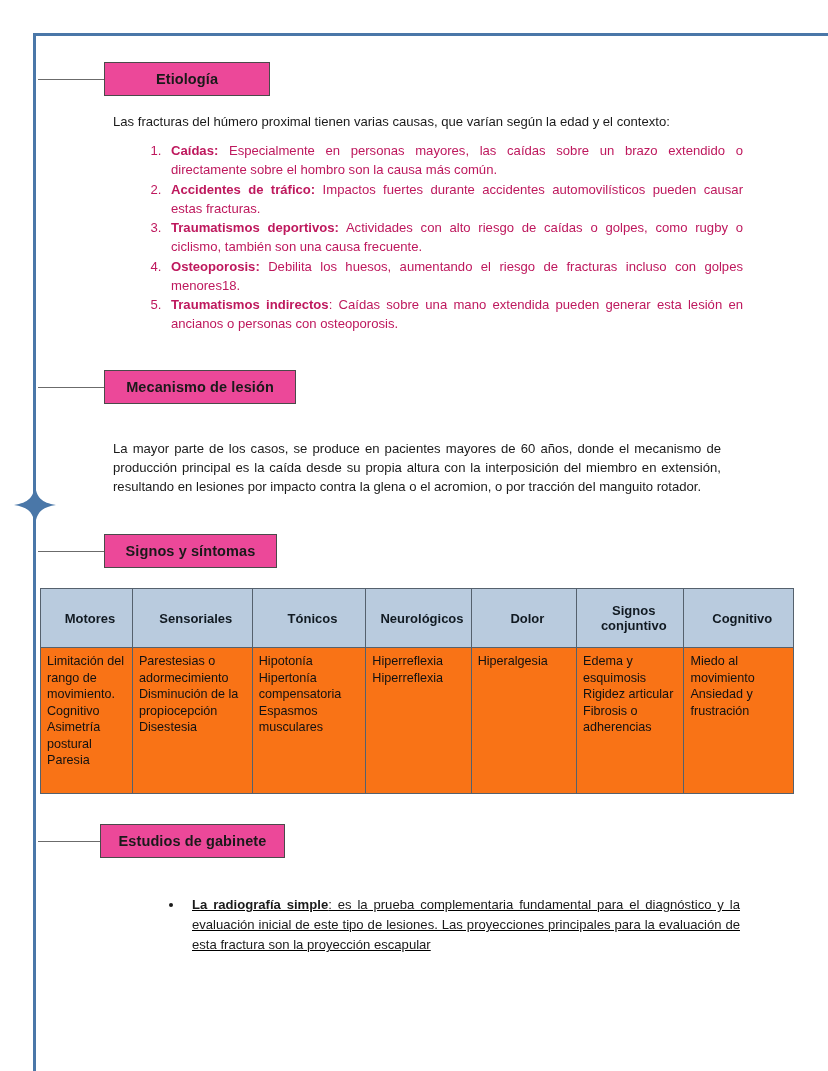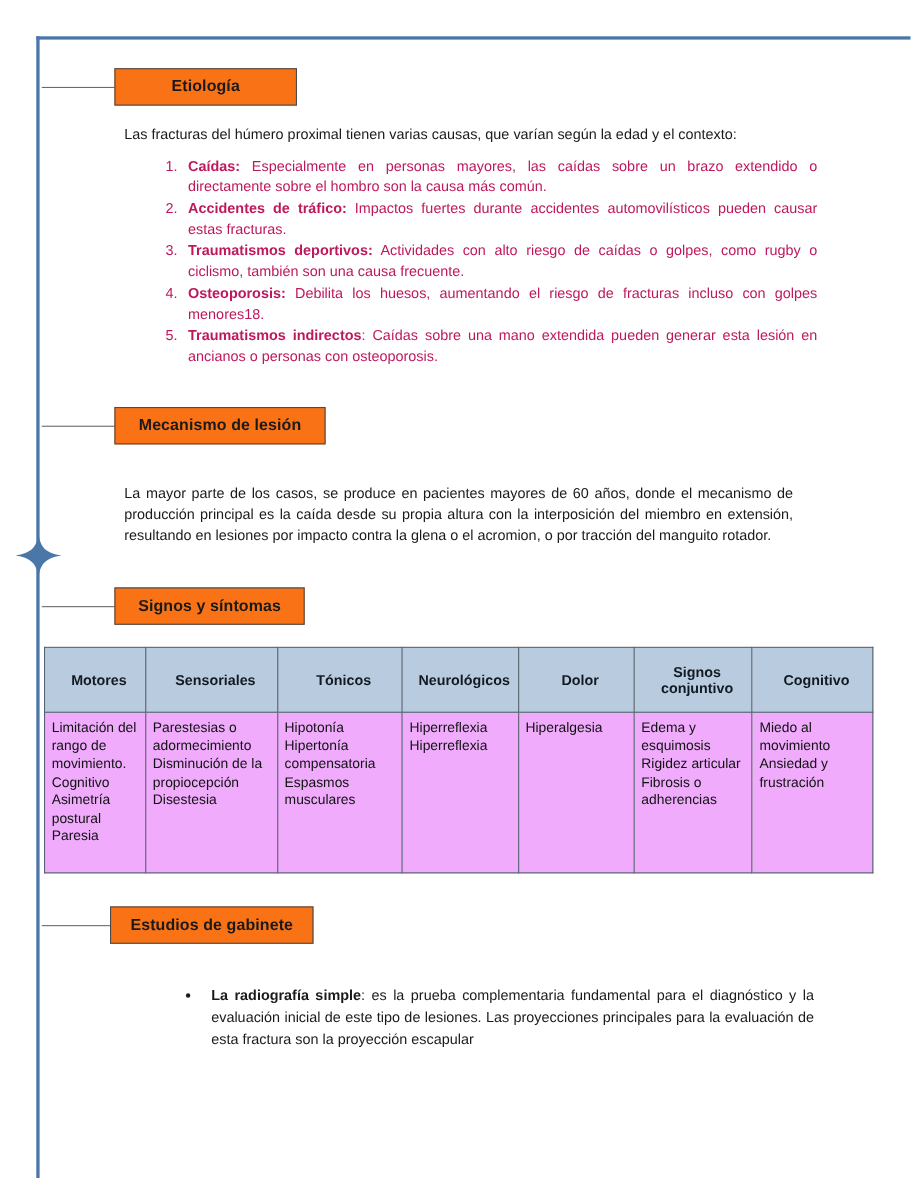--- a/index.html
+++ b/index.html
@@ -54,21 +54,21 @@
     position: absolute;
     left: 2px;
     top: 17px;
     height: 1px;
     background: #6b6b6b;
   }
   .head-box {
     position: absolute;
     top: 0;
     height: 34px;
-    background: #f97316;
+    background: #ec4899;
     border: 1.6px solid #4a4a4a;
     display: flex;
     align-items: center;
     justify-content: center;
     padding: 0 14px;
   }
   .head-box span {
     font-size: 14.5px;
     font-weight: bold;
     color: #1a1a1a;
@@ -98,20 +98,21 @@
     color: #be185d;
     text-align: justify;
     padding-left: 6px;
     margin-bottom: 0px;
   }
   ul.bullist {
     margin: 12px;
     padding-left: 28px;
     width: 584px;
     margin-left: 120px;
+    text-decoration: underline;
   }
   ul.bullist > li {
     font-size: 13.1px;
     line-height: 1.52;
     color: #1a1a1a;
     text-align: justify;
     padding-left: 8px;
   }
   b { font-weight: bold; }
 
@@ -132,21 +133,21 @@
     background: #b9cbde;
     text-align: center;
     vertical-align: middle;
     font-size: 13px;
     font-weight: bold;
     color: #111a22;
     height: 59px;
     padding-left: 12px;
   }
   table.symptoms td {
-    background: #f0abfc;
+    background: #f97316;
     font-size: 12.6px;
     line-height: 1.31;
     color: #111111;
     height: 146px;
   }
   .cellline { display: block; }
 </style>
 </head>
 <body>
 

